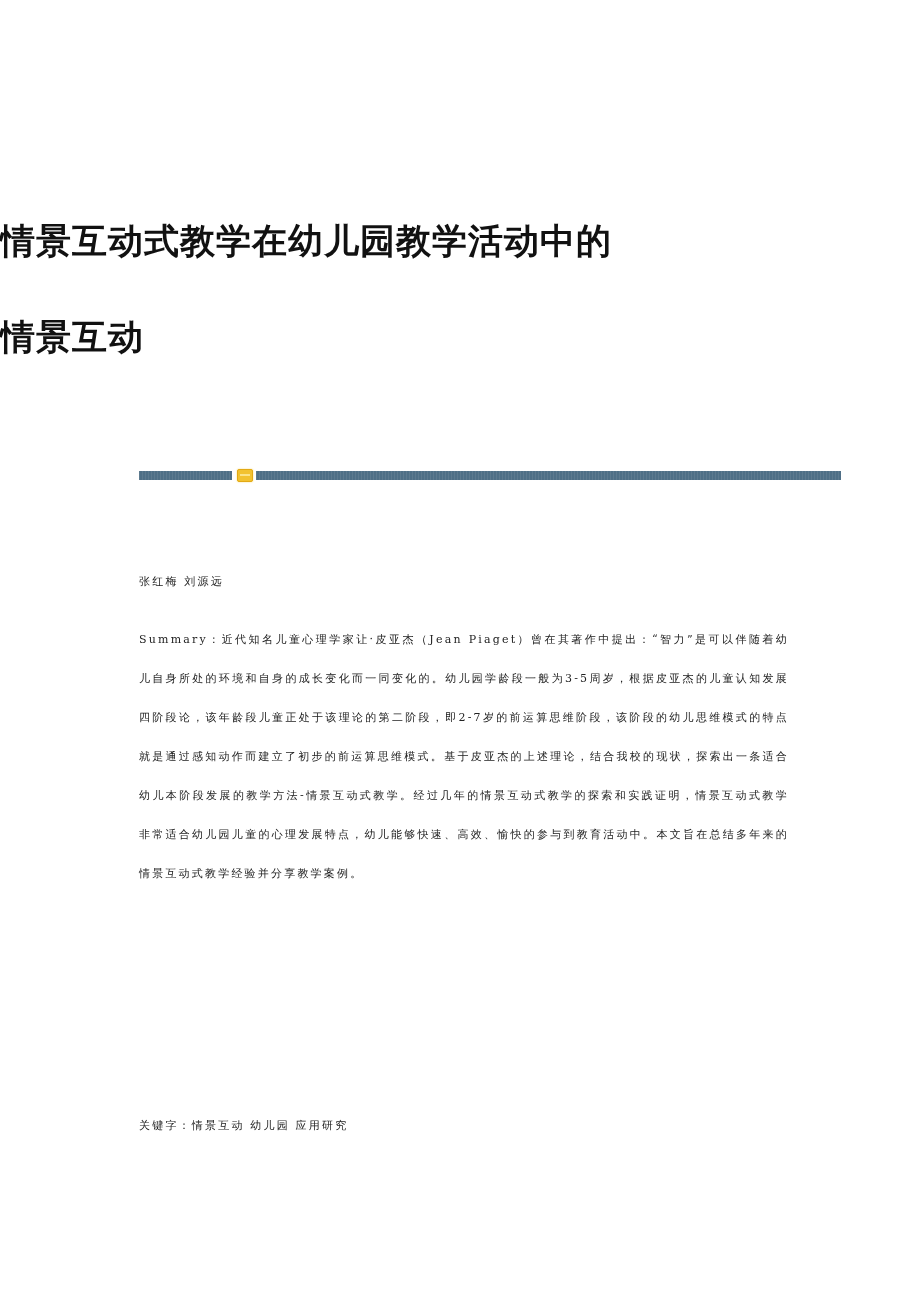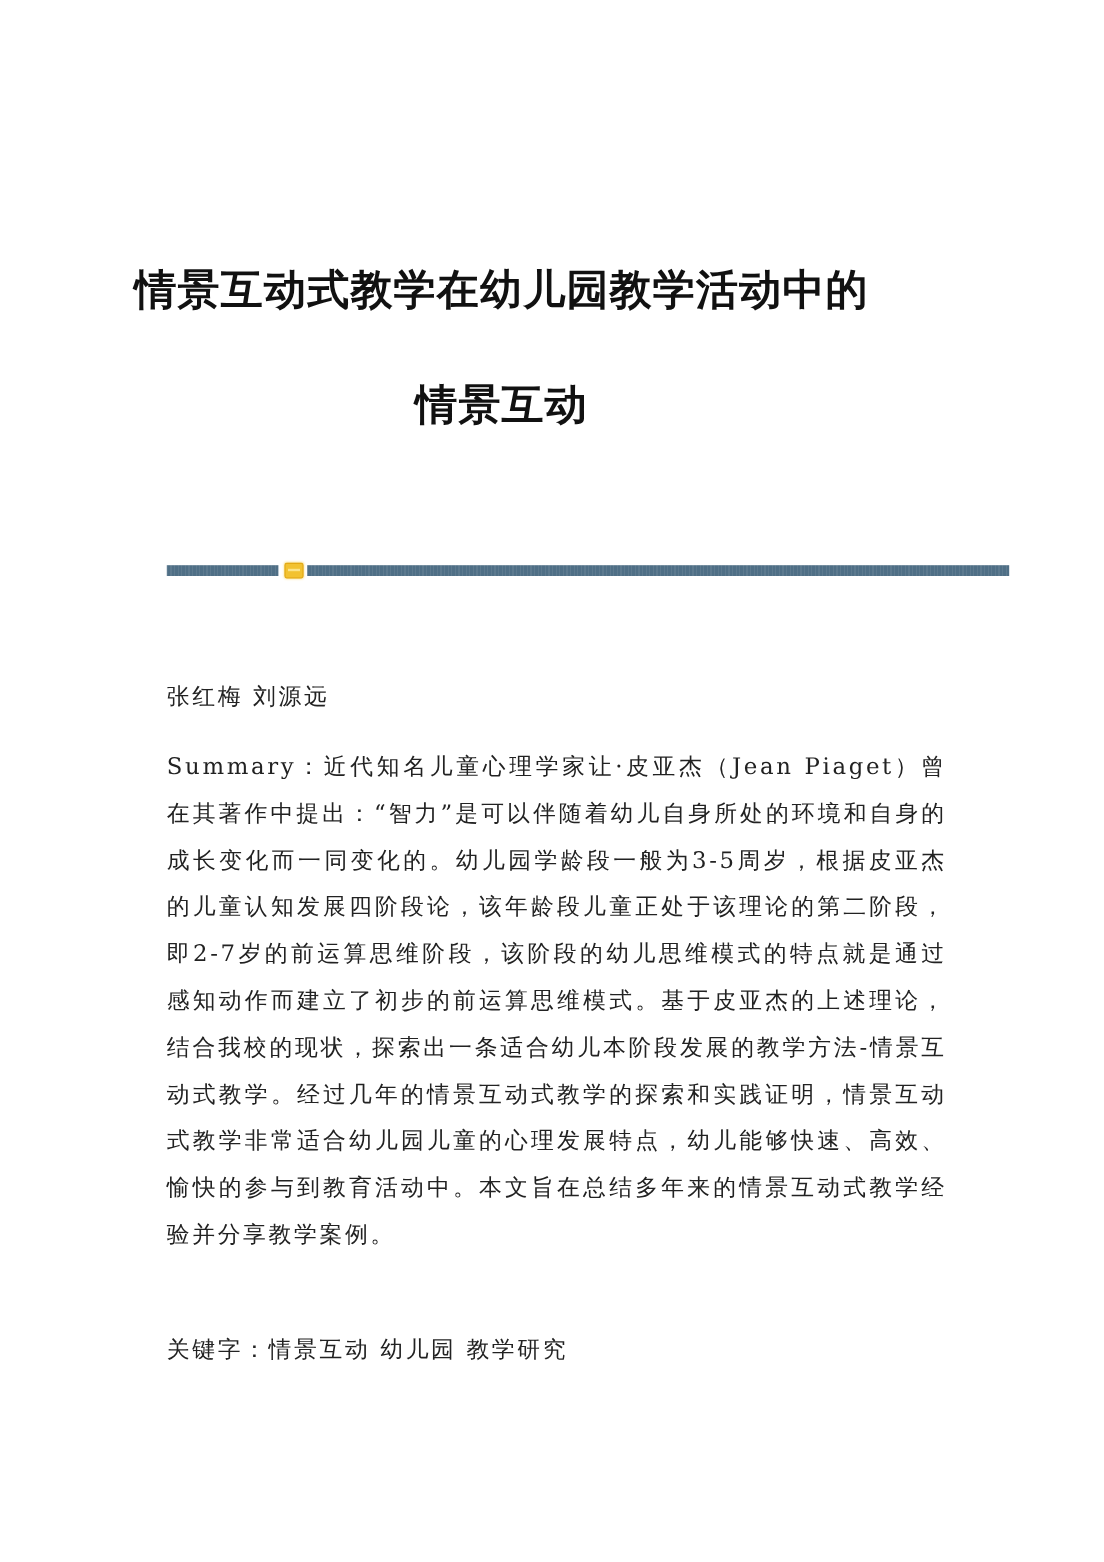--- a/index.html
+++ b/index.html
@@ -12,21 +12,20 @@
       height: 1302px;
       position: relative;
       overflow: hidden;
       font-family: "DejaVu Serif", "Liberation Serif", serif;
       color: #1a1a1a;
     }
     .title-line {
       position: absolute;
       left: 0;
       width: 836px;
-      text-align: center;
       font-family: "DejaVu Sans", "Liberation Sans", sans-serif;
       font-size: 35px;
       font-weight: bold;
       color: #111;
       letter-spacing: 1px;
       margin: 0;
     }
     #title-l1 { top: 218px; }
     #title-l2 { top: 314px; }
 
@@ -64,21 +63,21 @@
       right: 2px;
       top: 4px;
       height: 2px;
       background: #fbe48a;
     }
 
     .body-text {
       position: absolute;
       left: 139px;
       width: 650px;
-      font-size: 19px;
+      font-size: 11px;
       line-height: 39px;
       color: #222;
       margin: 0;
       letter-spacing: 2.2px;
     }
     #authors { top: 562px; }
     #summary { top: 620px; text-align: justify; }
     #keywords { top: 1106px; }
   </style>
 </head>
@@ -90,13 +89,13 @@
 <div class="divider">
   <div class="bar left"></div>
   <div class="gem"></div>
   <div class="bar right"></div>
 </div>
 
 <p id="authors" class="body-text">张红梅 刘源远</p>
 
 <p id="summary" class="body-text"><span>Summary：</span><span>近代知名儿童心理学家让·皮亚杰（Jean Piaget）曾在其著作中提出：“智力”是可以伴随着幼儿自身所处的环境和自身的成长变化而一同变化的。幼儿园学龄段一般为3-5周岁，根据皮亚杰的儿童认知发展四阶段论，该年龄段儿童正处于该理论的第二阶段，即2-7岁的前运算思维阶段，该阶段的幼儿思维模式的特点就是通过感知动作而建立了初步的前运算思维模式。基于皮亚杰的上述理论，结合我校的现状，探索出一条适合幼儿本阶段发展的教学方法-情景互动式教学。经过几年的情景互动式教学的探索和实践证明，情景互动式教学非常适合幼儿园儿童的心理发展特点，幼儿能够快速、高效、愉快的参与到教育活动中。本文旨在总结多年来的情景互动式教学经验并分享教学案例。</span></p>
 
-<p id="keywords" class="body-text"><span>关键字：</span><span>情景互动 幼儿园 教学研究</span></p>
+<p id="keywords" class="body-text"><span>关键字：</span><span>情景互动 幼儿园 应用研究</span></p>
 
 </body></html>

